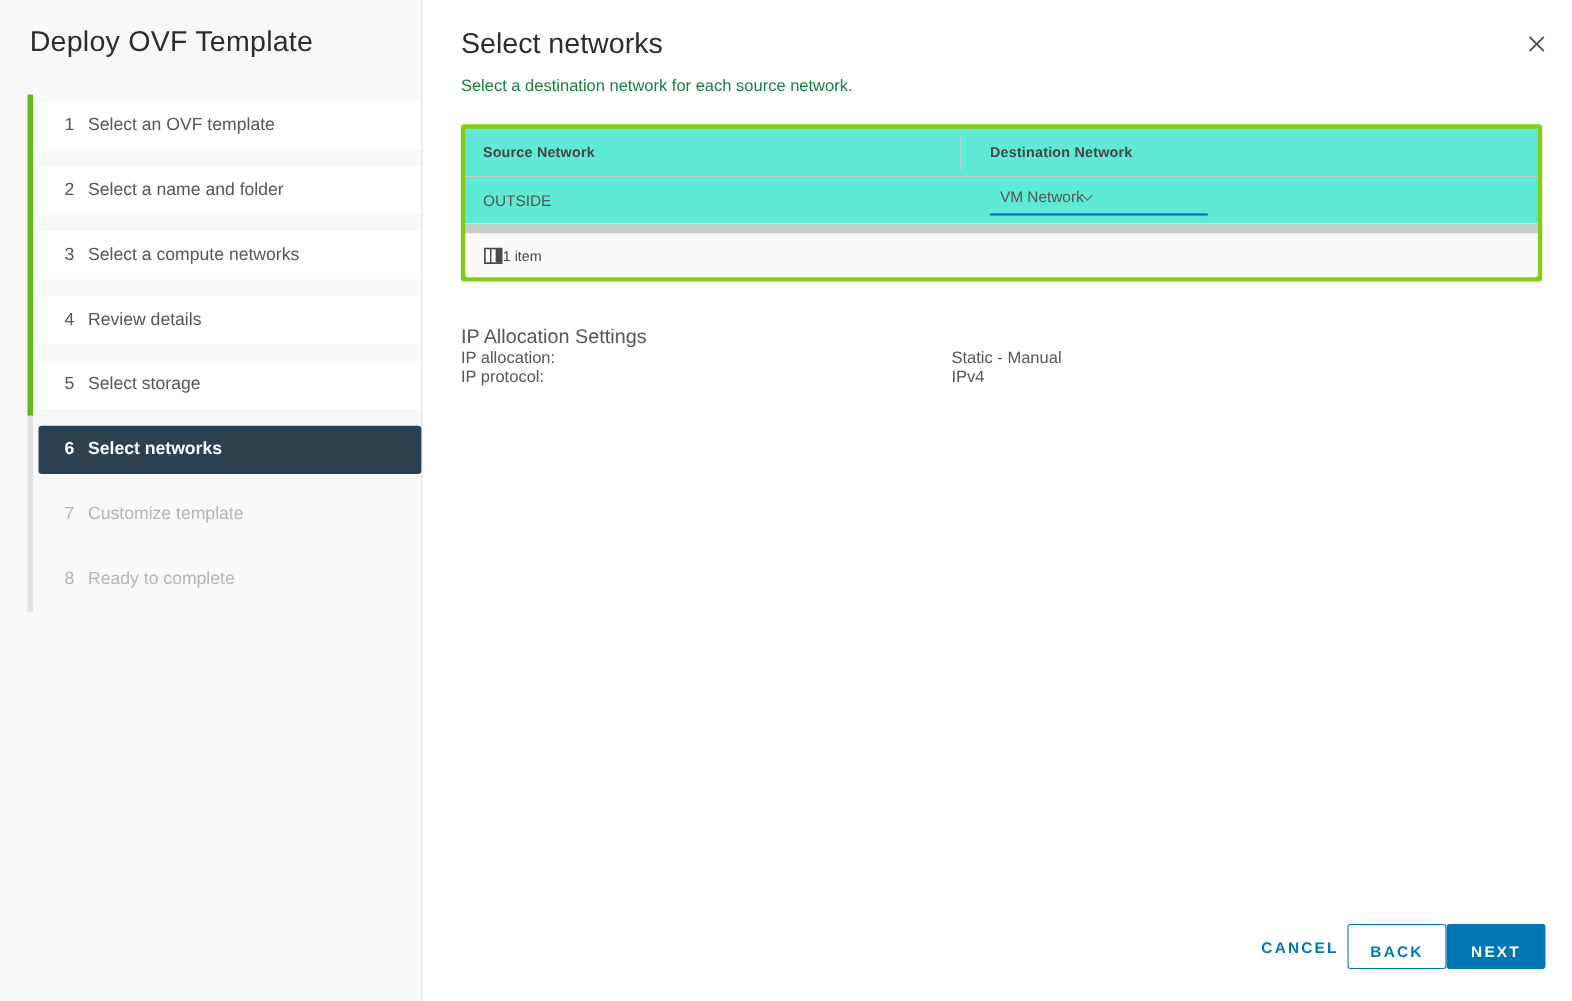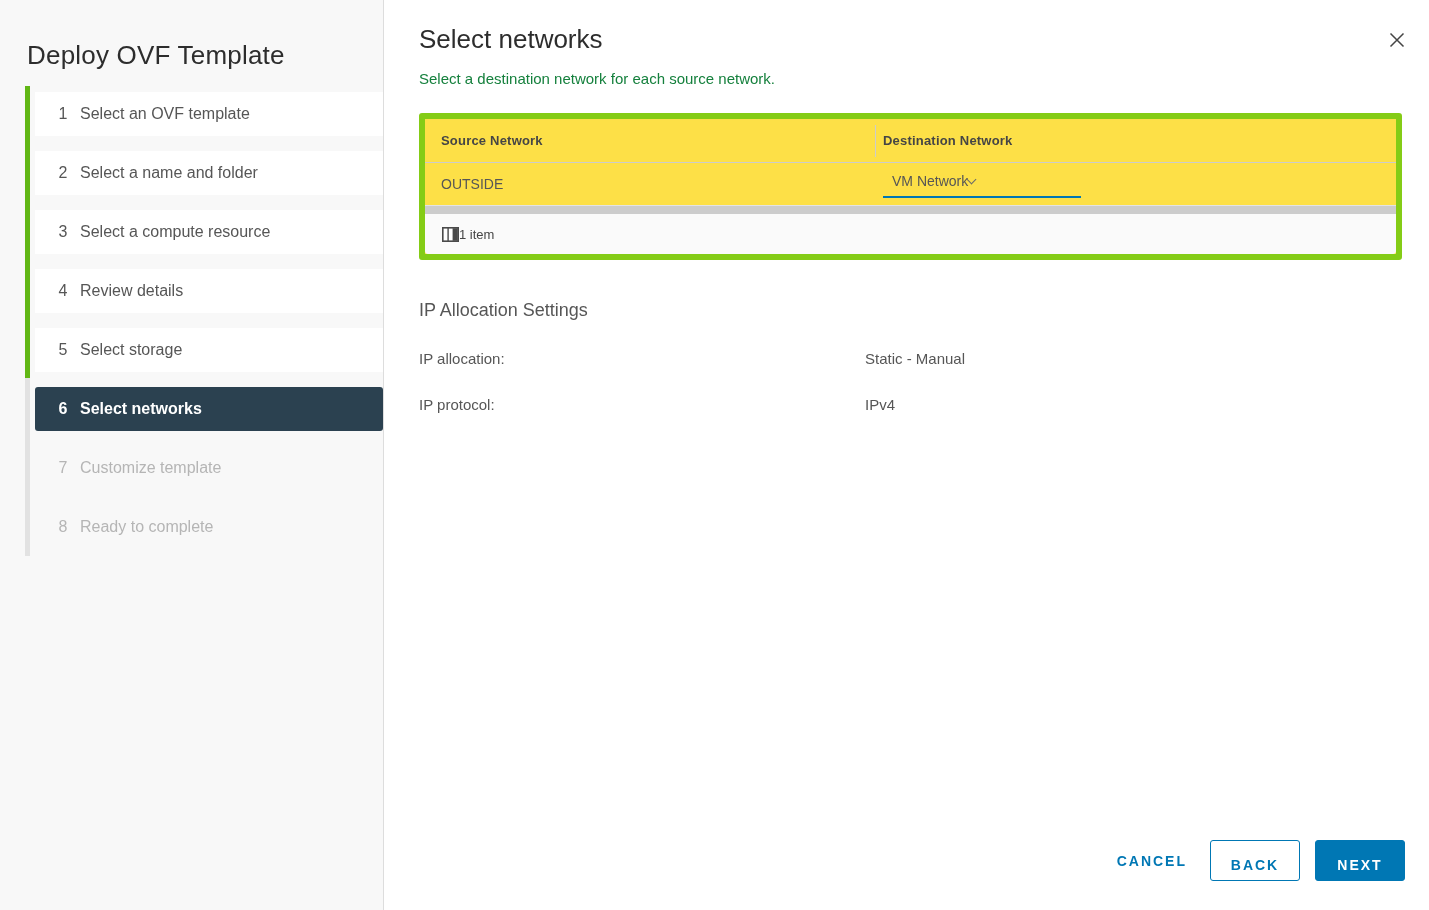--- a/index.html
+++ b/index.html
@@ -15,21 +15,21 @@
     font-family:"Liberation Sans", sans-serif;
   }
   .dialog{display:flex;width:100%;height:100%}
 
   
   .sidebar{
     position:relative;width:384px;min-width:384px;height:100%;
     background:#f8f8f8;border-right:1px solid #ddd;
   }
   .sidebar-title{
-    margin:0;padding:40px 0 0 27px;
+    margin:0;padding:22px 0 0 27px;
     font-size:26px;font-weight:400;color:#2d2d2d;letter-spacing:.2px;
   }
   .rail{position:absolute;left:25px;width:5px}
   .rail-green{top:86px;height:292px;background:var(--progress-green,#61b715)}
   .rail-gray{top:378px;height:178px;background:#e2e2e2}
 
   .steps{position:absolute;top:92px;left:35px;right:0}
   .step{
     display:flex;align-items:center;height:44px;margin-bottom:15px;
     font-size:16px;color:#565656;cursor:pointer;
@@ -47,24 +47,24 @@
   .content{position:relative;flex:1;padding:0 27px 0 35px}
   .page-title{margin:24px 0 0;font-size:26px;font-weight:400;color:#2d2d2d}
   .page-subtitle{margin:15px 0 0;font-size:15px;color:#15803d}
 
   .close-btn{
     position:absolute;top:27px;right:19px;
     background:none;border:none;padding:4px;cursor:pointer;line-height:0;
   }
 
   
-  .net-table{margin-top:26px;border:6px solid #84cc16;border-radius:3px;background:#fde047}
+  .net-table{margin-top:26px;border:4px solid #84cc16;border-radius:3px;background:#5eead4}
   .thead{position:relative;display:flex;height:44px;align-items:center;border-bottom:1px solid #ccc}
   .col-src{width:450px;flex:none;padding-left:16px}
-  .col-dst{flex:1;padding-left:8px}
+  .col-dst{flex:1;padding-left:27px}
   .th{font-size:13px;font-weight:bold;color:#454545;letter-spacing:.2px}
   .thead .col-divider{position:absolute;left:450px;top:6px;height:32px;width:1px;background:#ccc}
   .trow{display:flex;height:43px;align-items:center;font-size:14px;color:#565656;border-bottom:1px solid #e4e4e4}
 
   .select{
     display:flex;align-items:center;
     width:198px;height:27px;padding:0 9px 5px 9px;
     background:none;border:none;border-bottom:2px solid var(--accent-blue,#0077b4);
     font-family:inherit;font-size:14px;color:#565656;cursor:pointer;
   }
@@ -78,25 +78,25 @@
   .tfoot{
     display:flex;align-items:center;justify-content:flex-start;
     height:40px;background:#fafafa;padding:0 17px;border-radius:0 0 3px 3px;
   }
   .colicon-btn{background:none;border:none;padding:0;line-height:0;cursor:pointer}
   .item-count{font-size:13px;color:#454545}
 
   
   .ip-section{margin-top:40px}
   .ip-heading{margin:0;font-size:18px;font-weight:400;color:#565656}
-  .ip-field{display:flex;margin-top:29px;font-size:15px;color:#565656}
+  .ip-field{display:flex;font-size:15px;color:#565656}
   .ip-label{width:446px;flex:none}
 
   
-  .actions{position:absolute;right:24px;bottom:29px;display:flex;align-items:center;gap:15px}
+  .actions{position:absolute;right:24px;bottom:29px;display:flex;align-items:center;}
   .btn{
     height:41px;min-width:90px;padding:16px 14px;border-radius:3px;
     font-family:inherit;font-size:14px;font-weight:bold;letter-spacing:2px;cursor:pointer;
   }
   .btn-link{background:none;border:none;min-width:auto;padding:0 8px;color:var(--accent-blue,#0077b4)}
   .btn-outline{background:#fff;border:1px solid var(--accent-blue,#0077b4);color:var(--accent-blue,#0077b4)}
   .btn-primary{background:var(--accent-blue,#0077b4);border:1px solid var(--accent-blue,#0077b4);color:#fff}
 </style>
 </head>
 <body>
@@ -111,21 +111,21 @@
       <div class="step done">
         <span class="num">1</span>
         <span class="lbl">Select an OVF template</span>
       </div>
       <div class="step done">
         <span class="num">2</span>
         <span class="lbl">Select a name and folder</span>
       </div>
       <div class="step done">
         <span class="num">3</span>
-        <span class="lbl">Select a compute resource</span>
+        <span class="lbl">Select a compute networks</span>
       </div>
       <div class="step done">
         <span class="num">4</span>
         <span class="lbl">Review details</span>
       </div>
       <div class="step done">
         <span class="num">5</span>
         <span class="lbl">Select storage</span>
       </div>
       <div class="step active">

